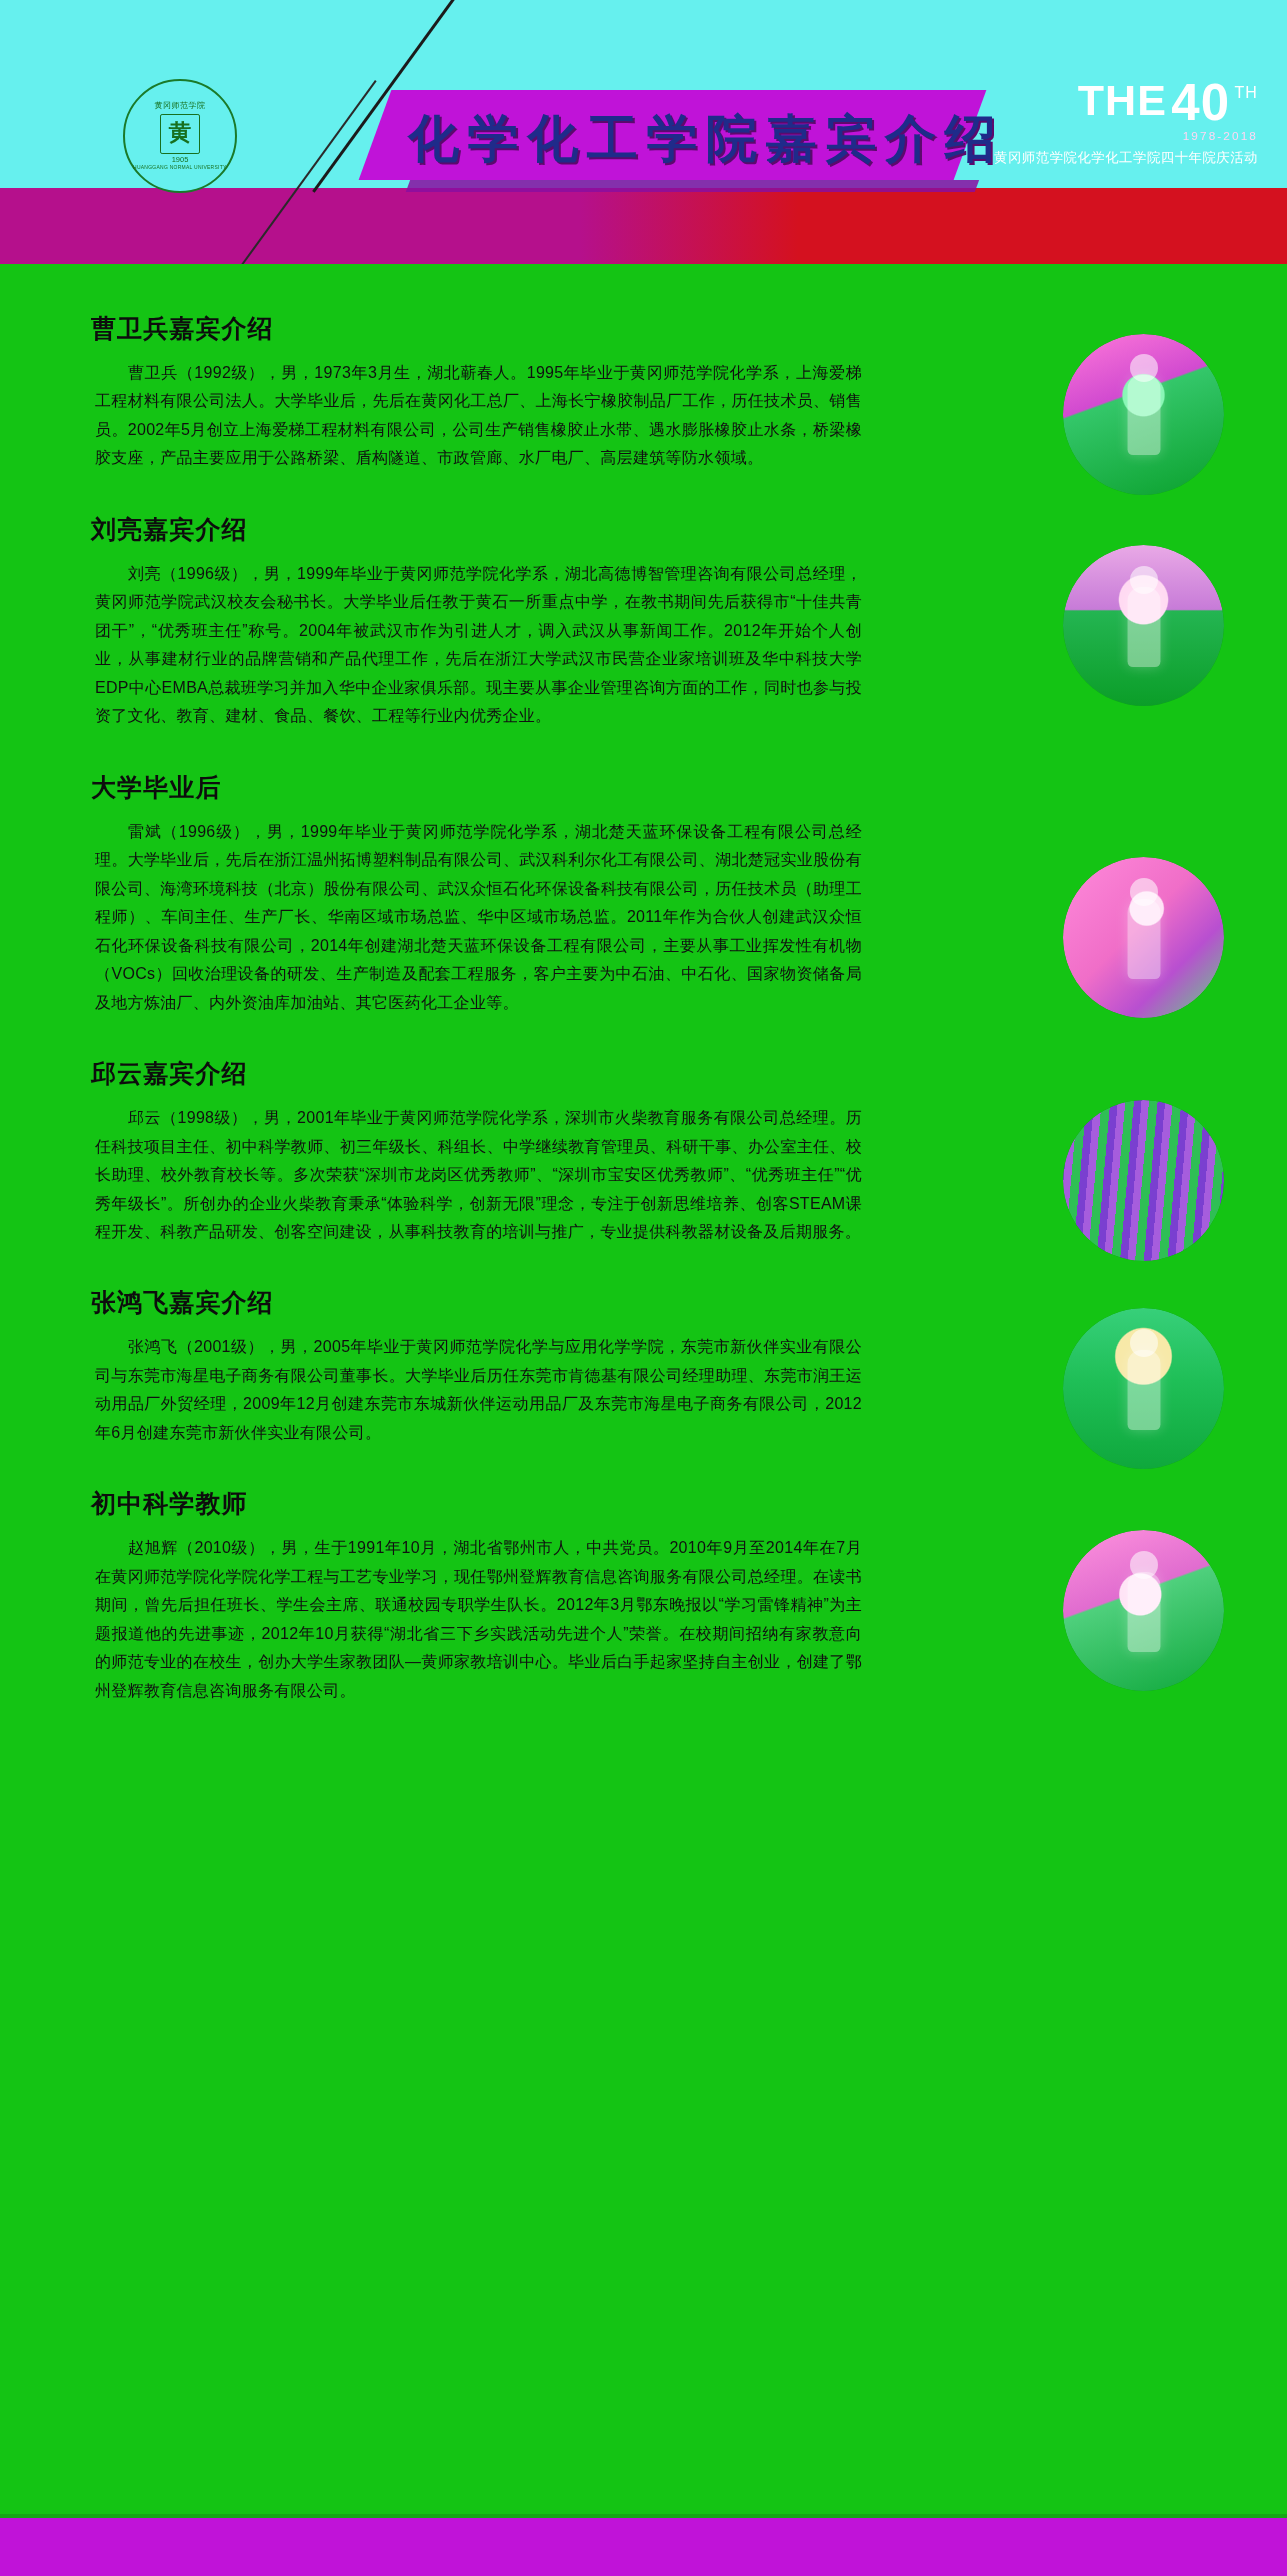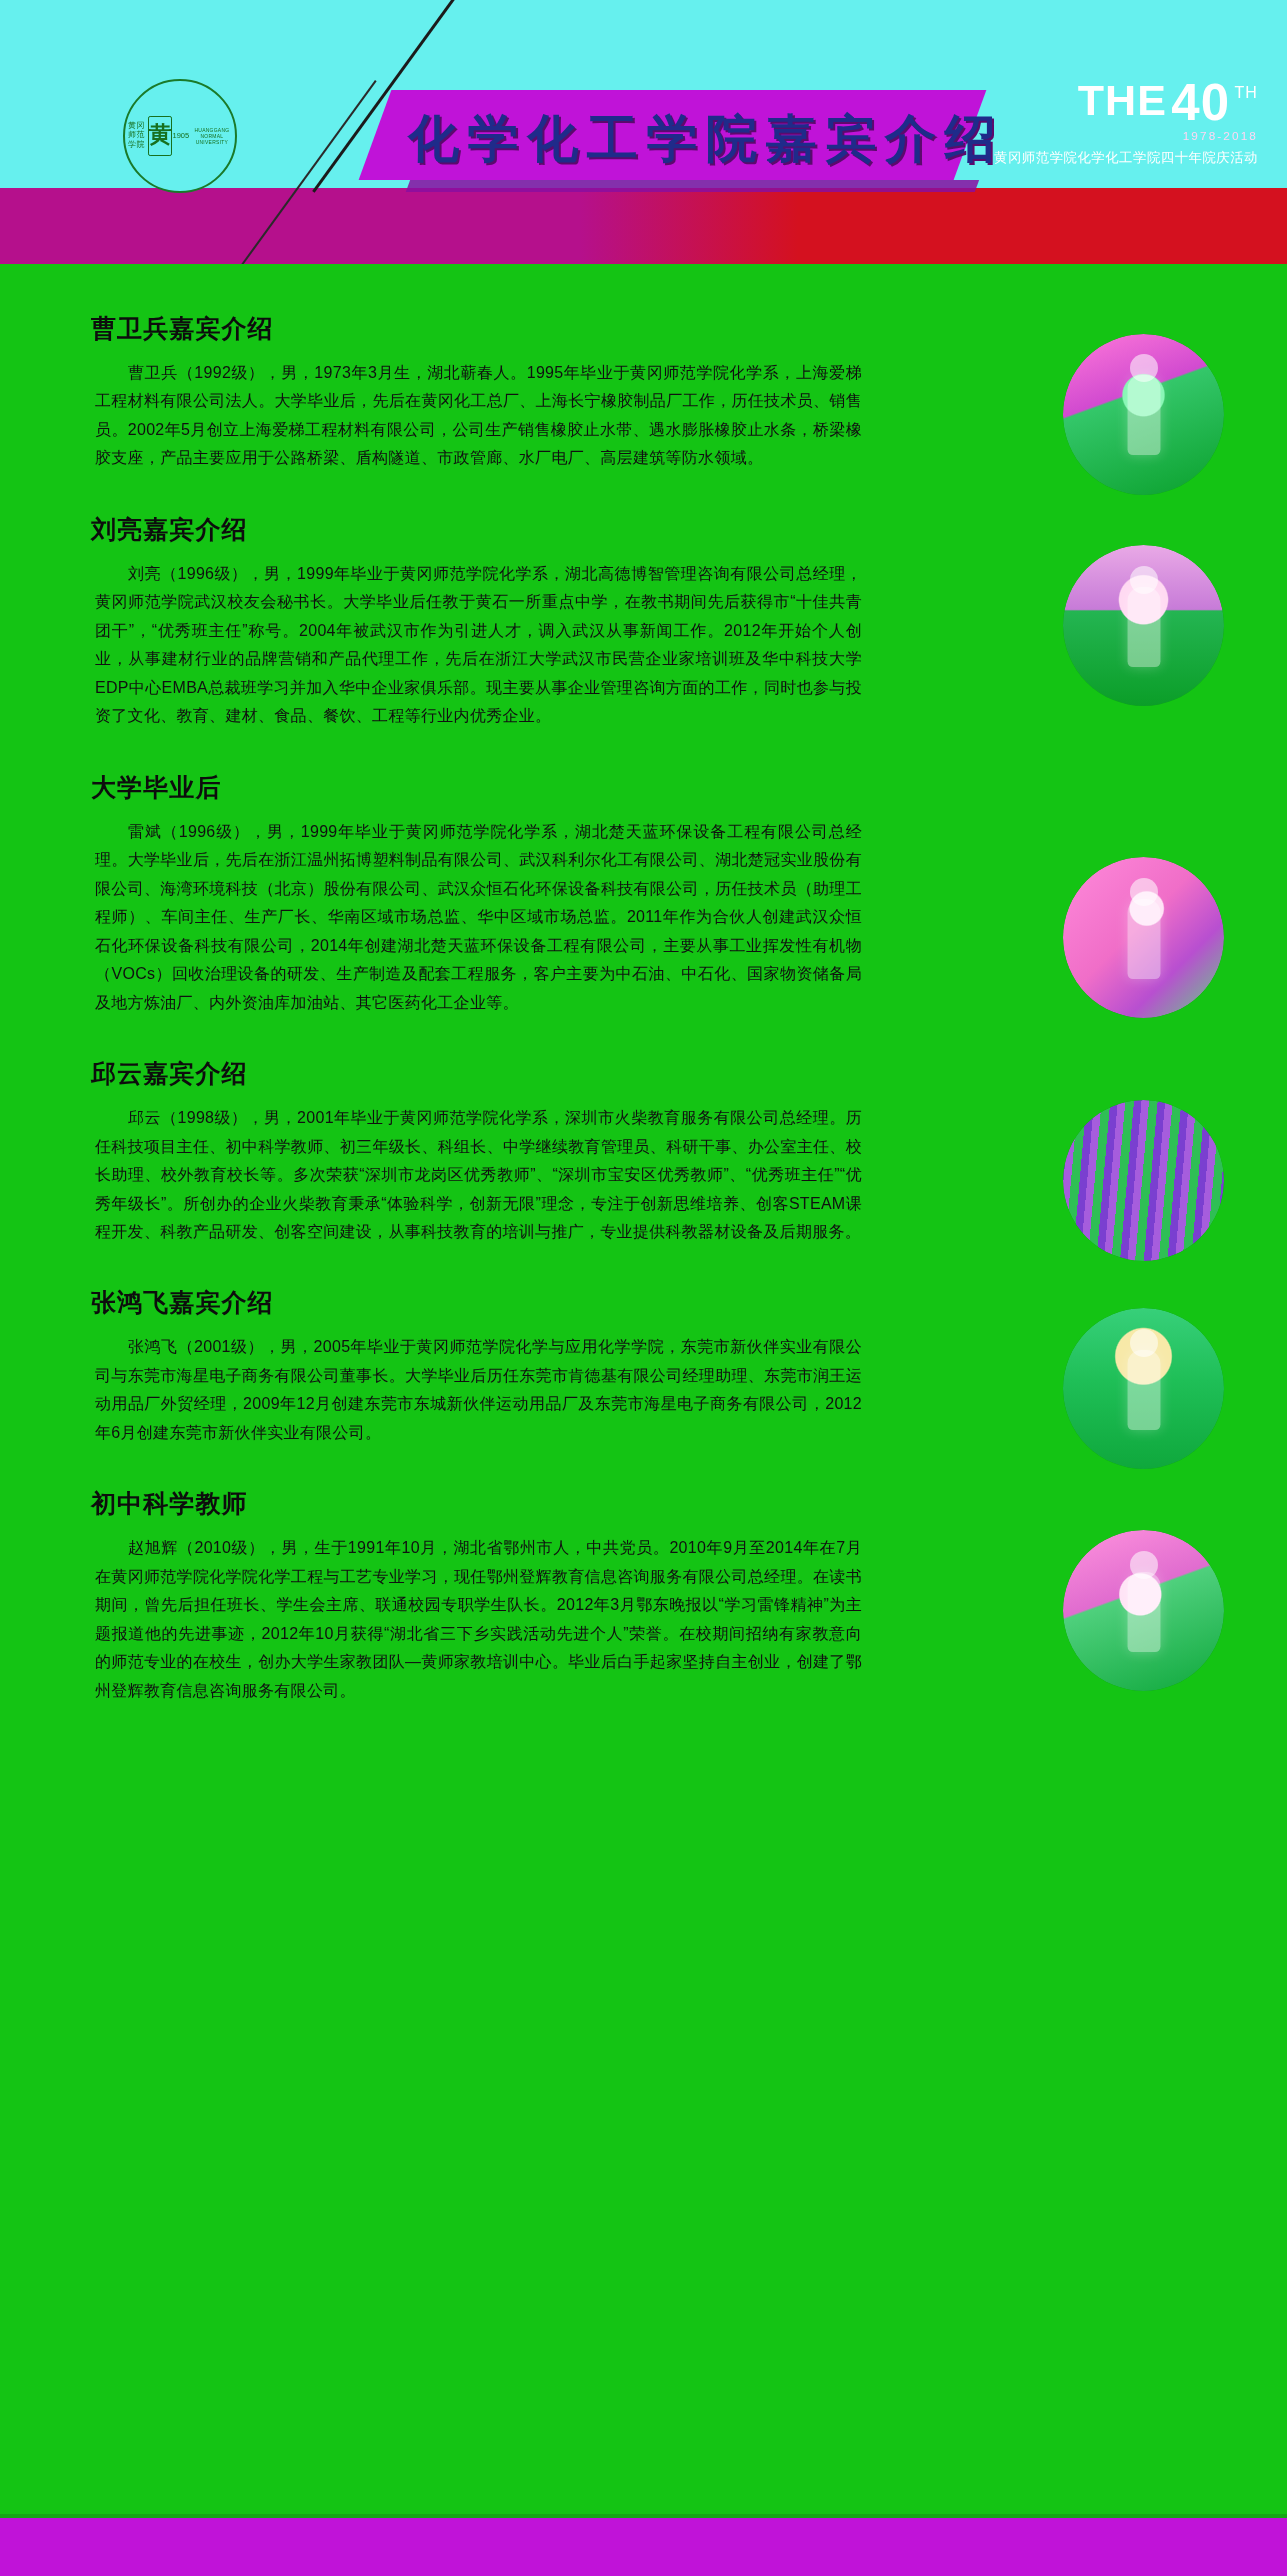--- a/index.html
+++ b/index.html
@@ -52,21 +52,21 @@
     transform-origin: top left;
   }
   
   .seal {
     position: absolute;
     left: 123px; top: 79px;
     width: 114px; height: 114px;
     border-radius: 50%;
     border: 2.7px solid #1a7a2a;
     background: #66f0ee;
-    display: flex; 
+    display: flex; flex-direction: column;
     align-items: center; justify-content: center;
     color: #17701f;
     text-align: center;
     line-height: 1.15;
   }
   .seal .seal-top {
     font-size: 8px;
     letter-spacing: 0.5px;
     margin-bottom: 2.1px;
   }

